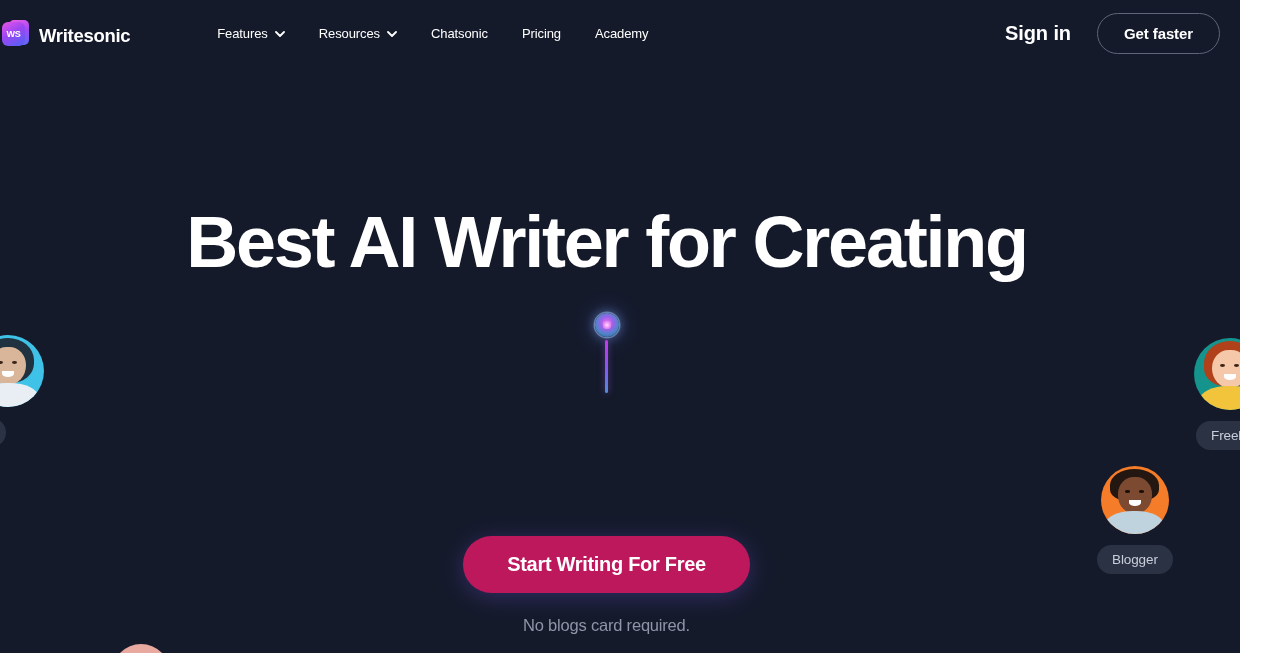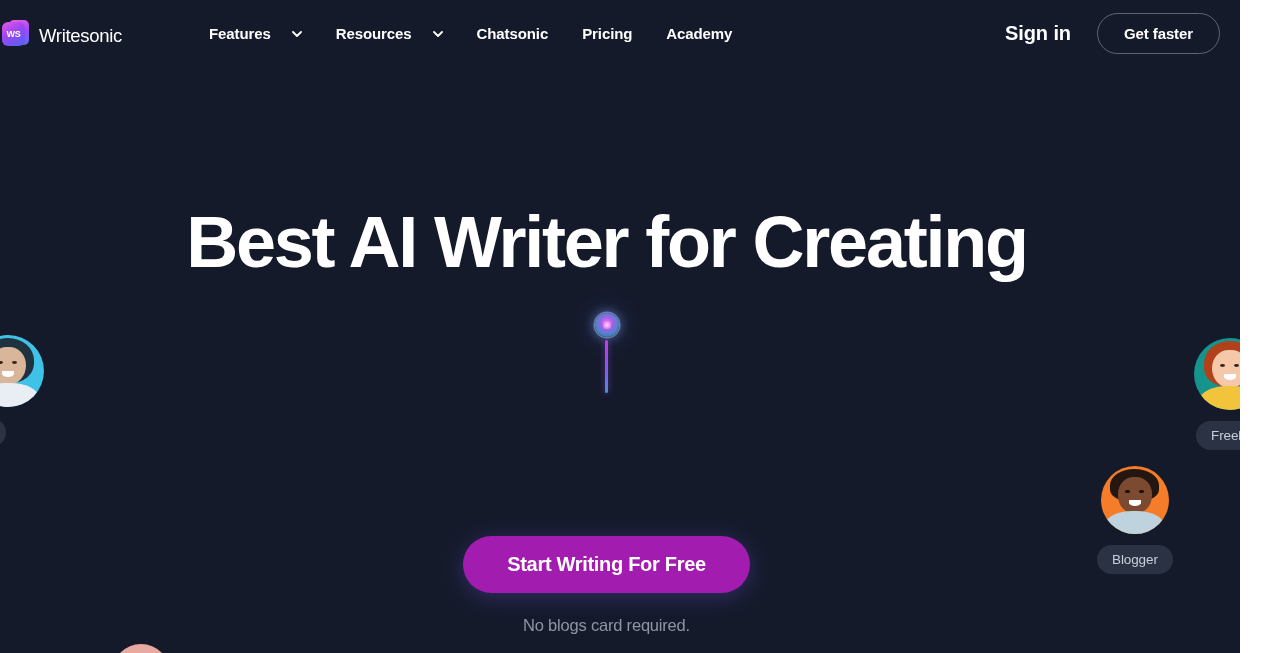--- a/index.html
+++ b/index.html
@@ -77,38 +77,38 @@
   .brand-mark .sheet-front span {
     color: #fff;
     font-size: 9px;
     font-weight: bold;
     letter-spacing: -0.2px;
     line-height: 1;
   }
   .brand-name {
     color: #ffffff;
     font-size: 18.5px;
-    font-weight: normal;
+    font-weight: bold;
     letter-spacing: -0.3px;
     white-space: nowrap;
   }
 
   .nav-links {
     display: flex;
     align-items: center;
     margin-left: 70px;
     gap: 0px;
   }
   .nav-link {
     display: flex;
     align-items: center;
-    gap: 21px;
-    color: #ffffff;
-    font-size: 15px;
-    font-weight: bold;
+    gap: 7px;
+    color: #ffffff;
+    font-size: 13px;
+    font-weight: normal;
     letter-spacing: -0.1px;
     padding: 6px 17px;
     cursor: pointer;
     white-space: nowrap;
   }
   .chev {
     display: inline-block;
     width: 10px;
     height: 10px;
     position: relative;
@@ -219,21 +219,21 @@
   }
 
   .cta-wrap {
     position: absolute;
     left: 0; top: 536px;
     width: 1213px;
     text-align: center;
   }
   .cta {
     display: inline-block;
-    background: #a21caf;
+    background: #be185d;
     color: #ffffff;
     border: none;
     border-radius: 999px;
     font-size: 20px;
     font-weight: bold;
     letter-spacing: -0.3px;
     padding: 17px 44px;
     cursor: pointer;
     font-family: inherit;
     box-shadow: 0 4px 22px rgba(124,92,245,0.28);

